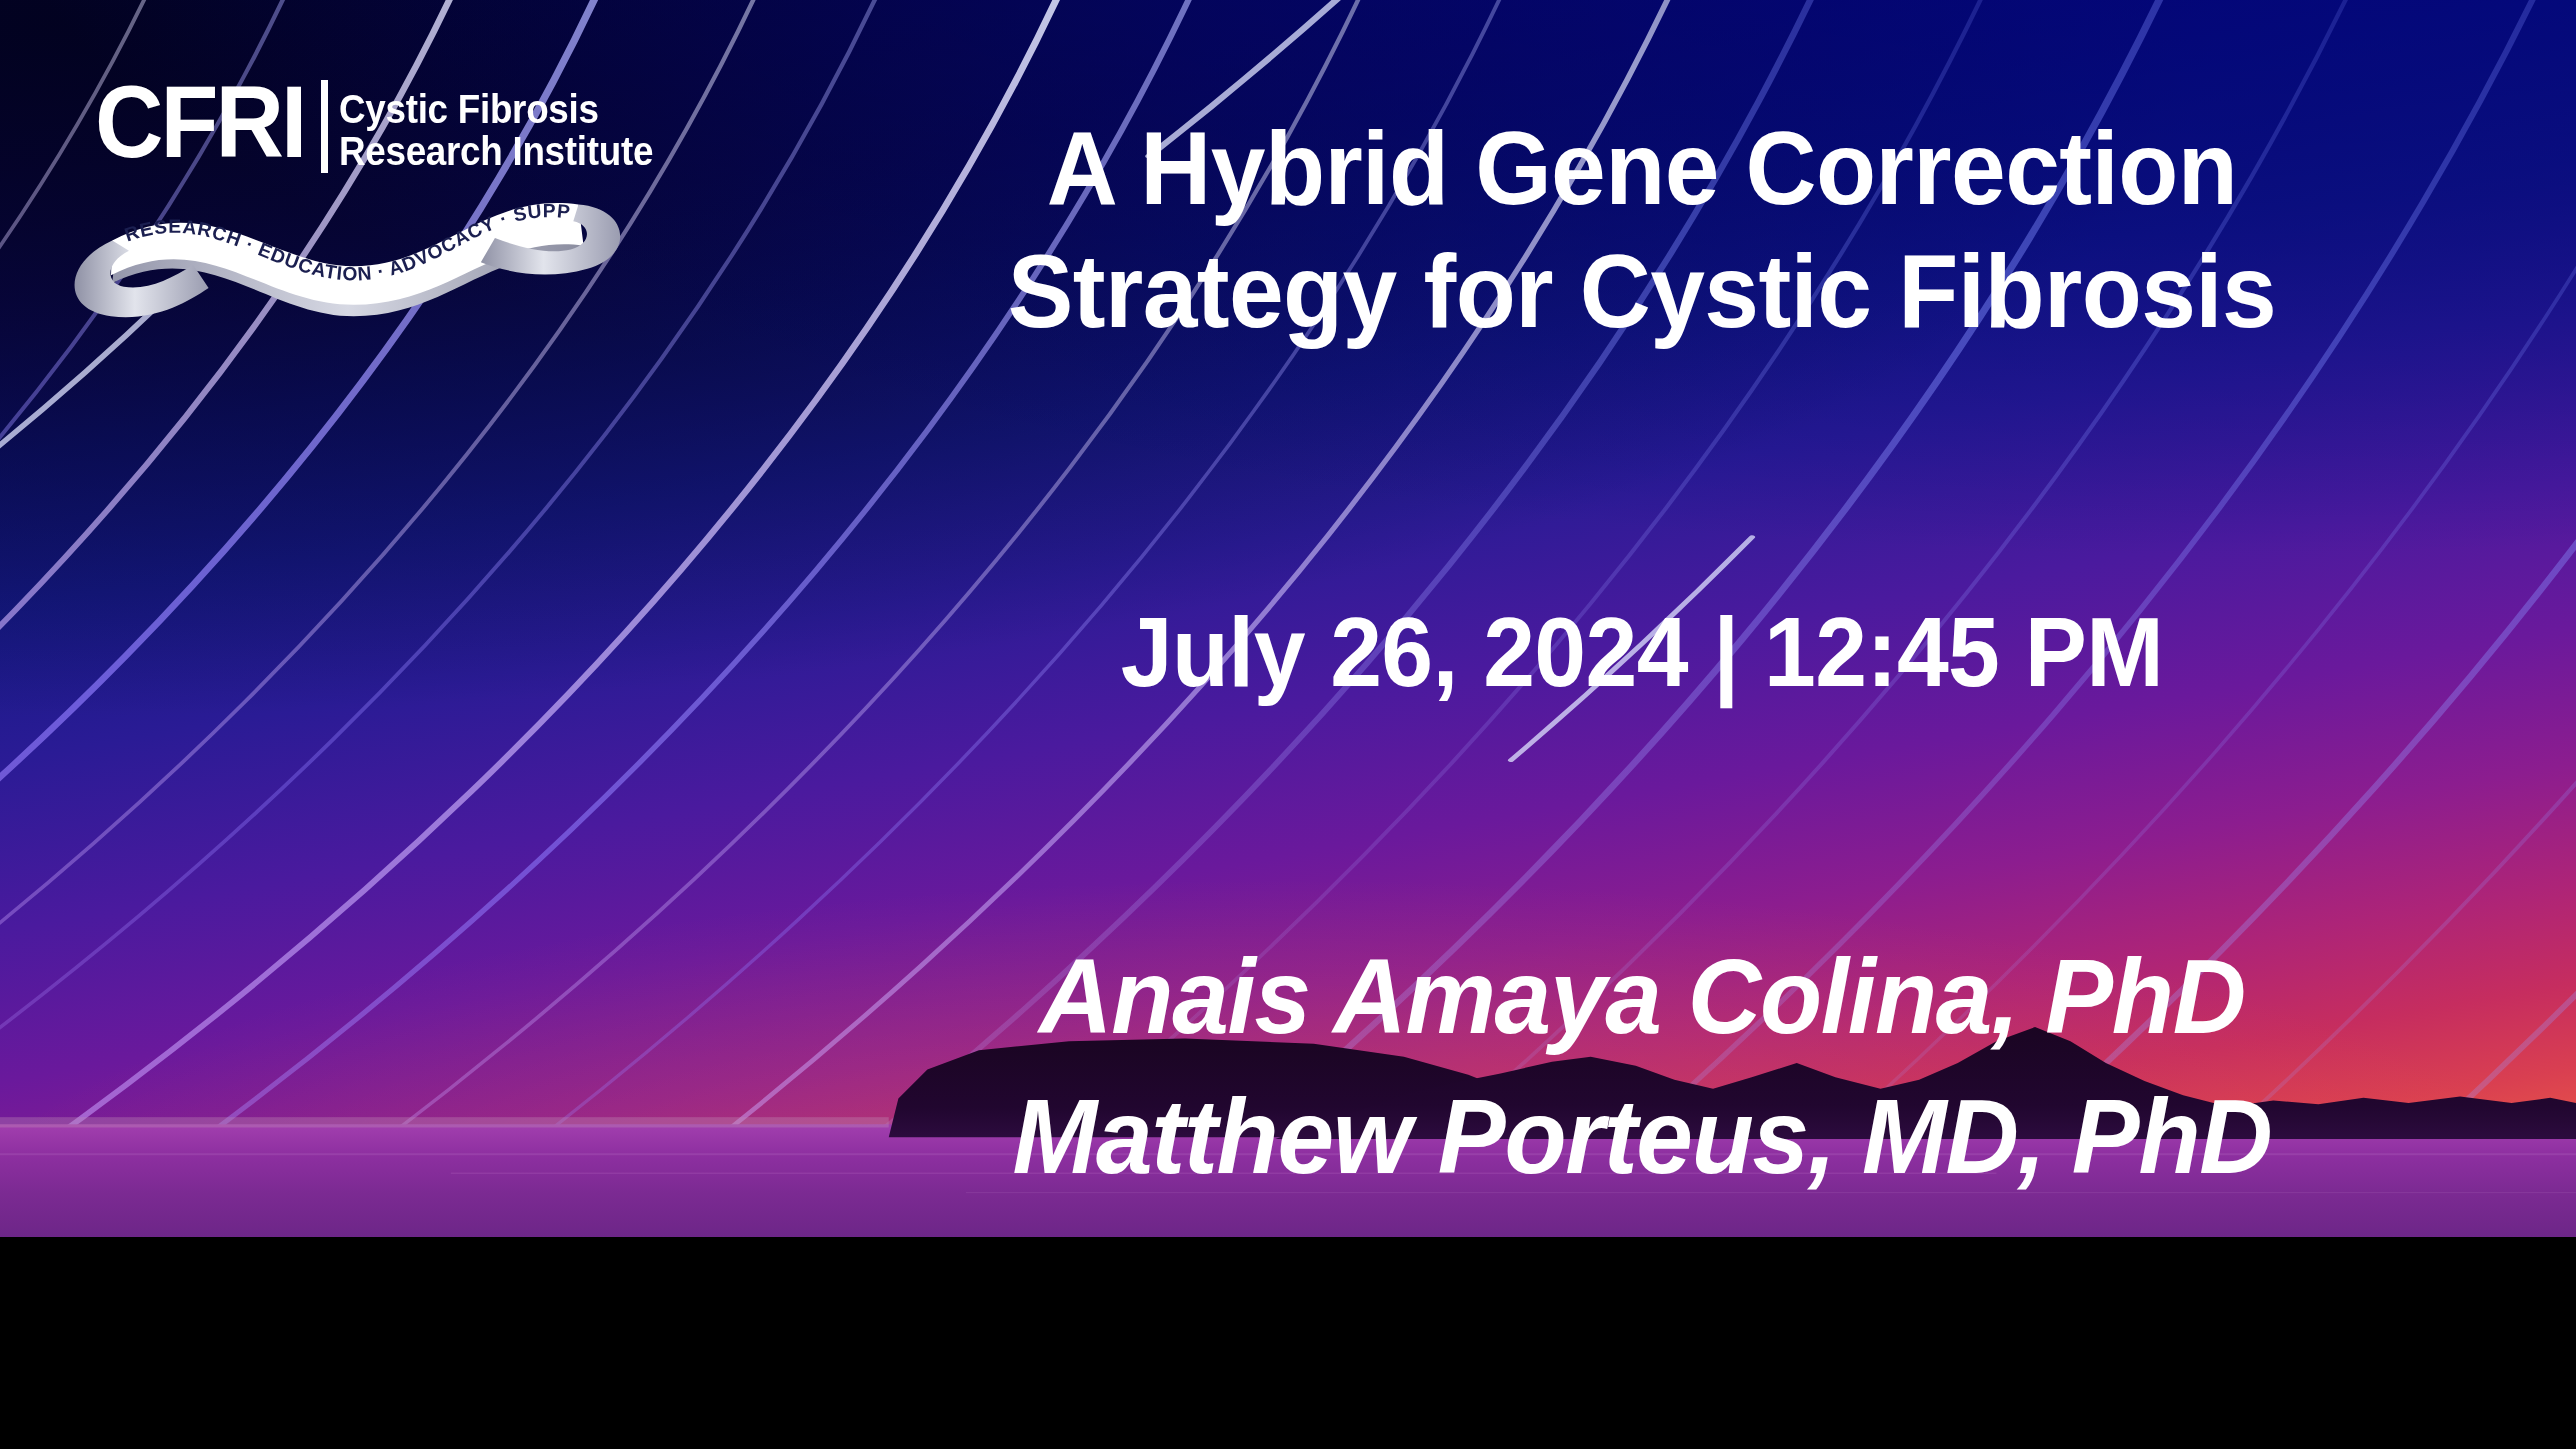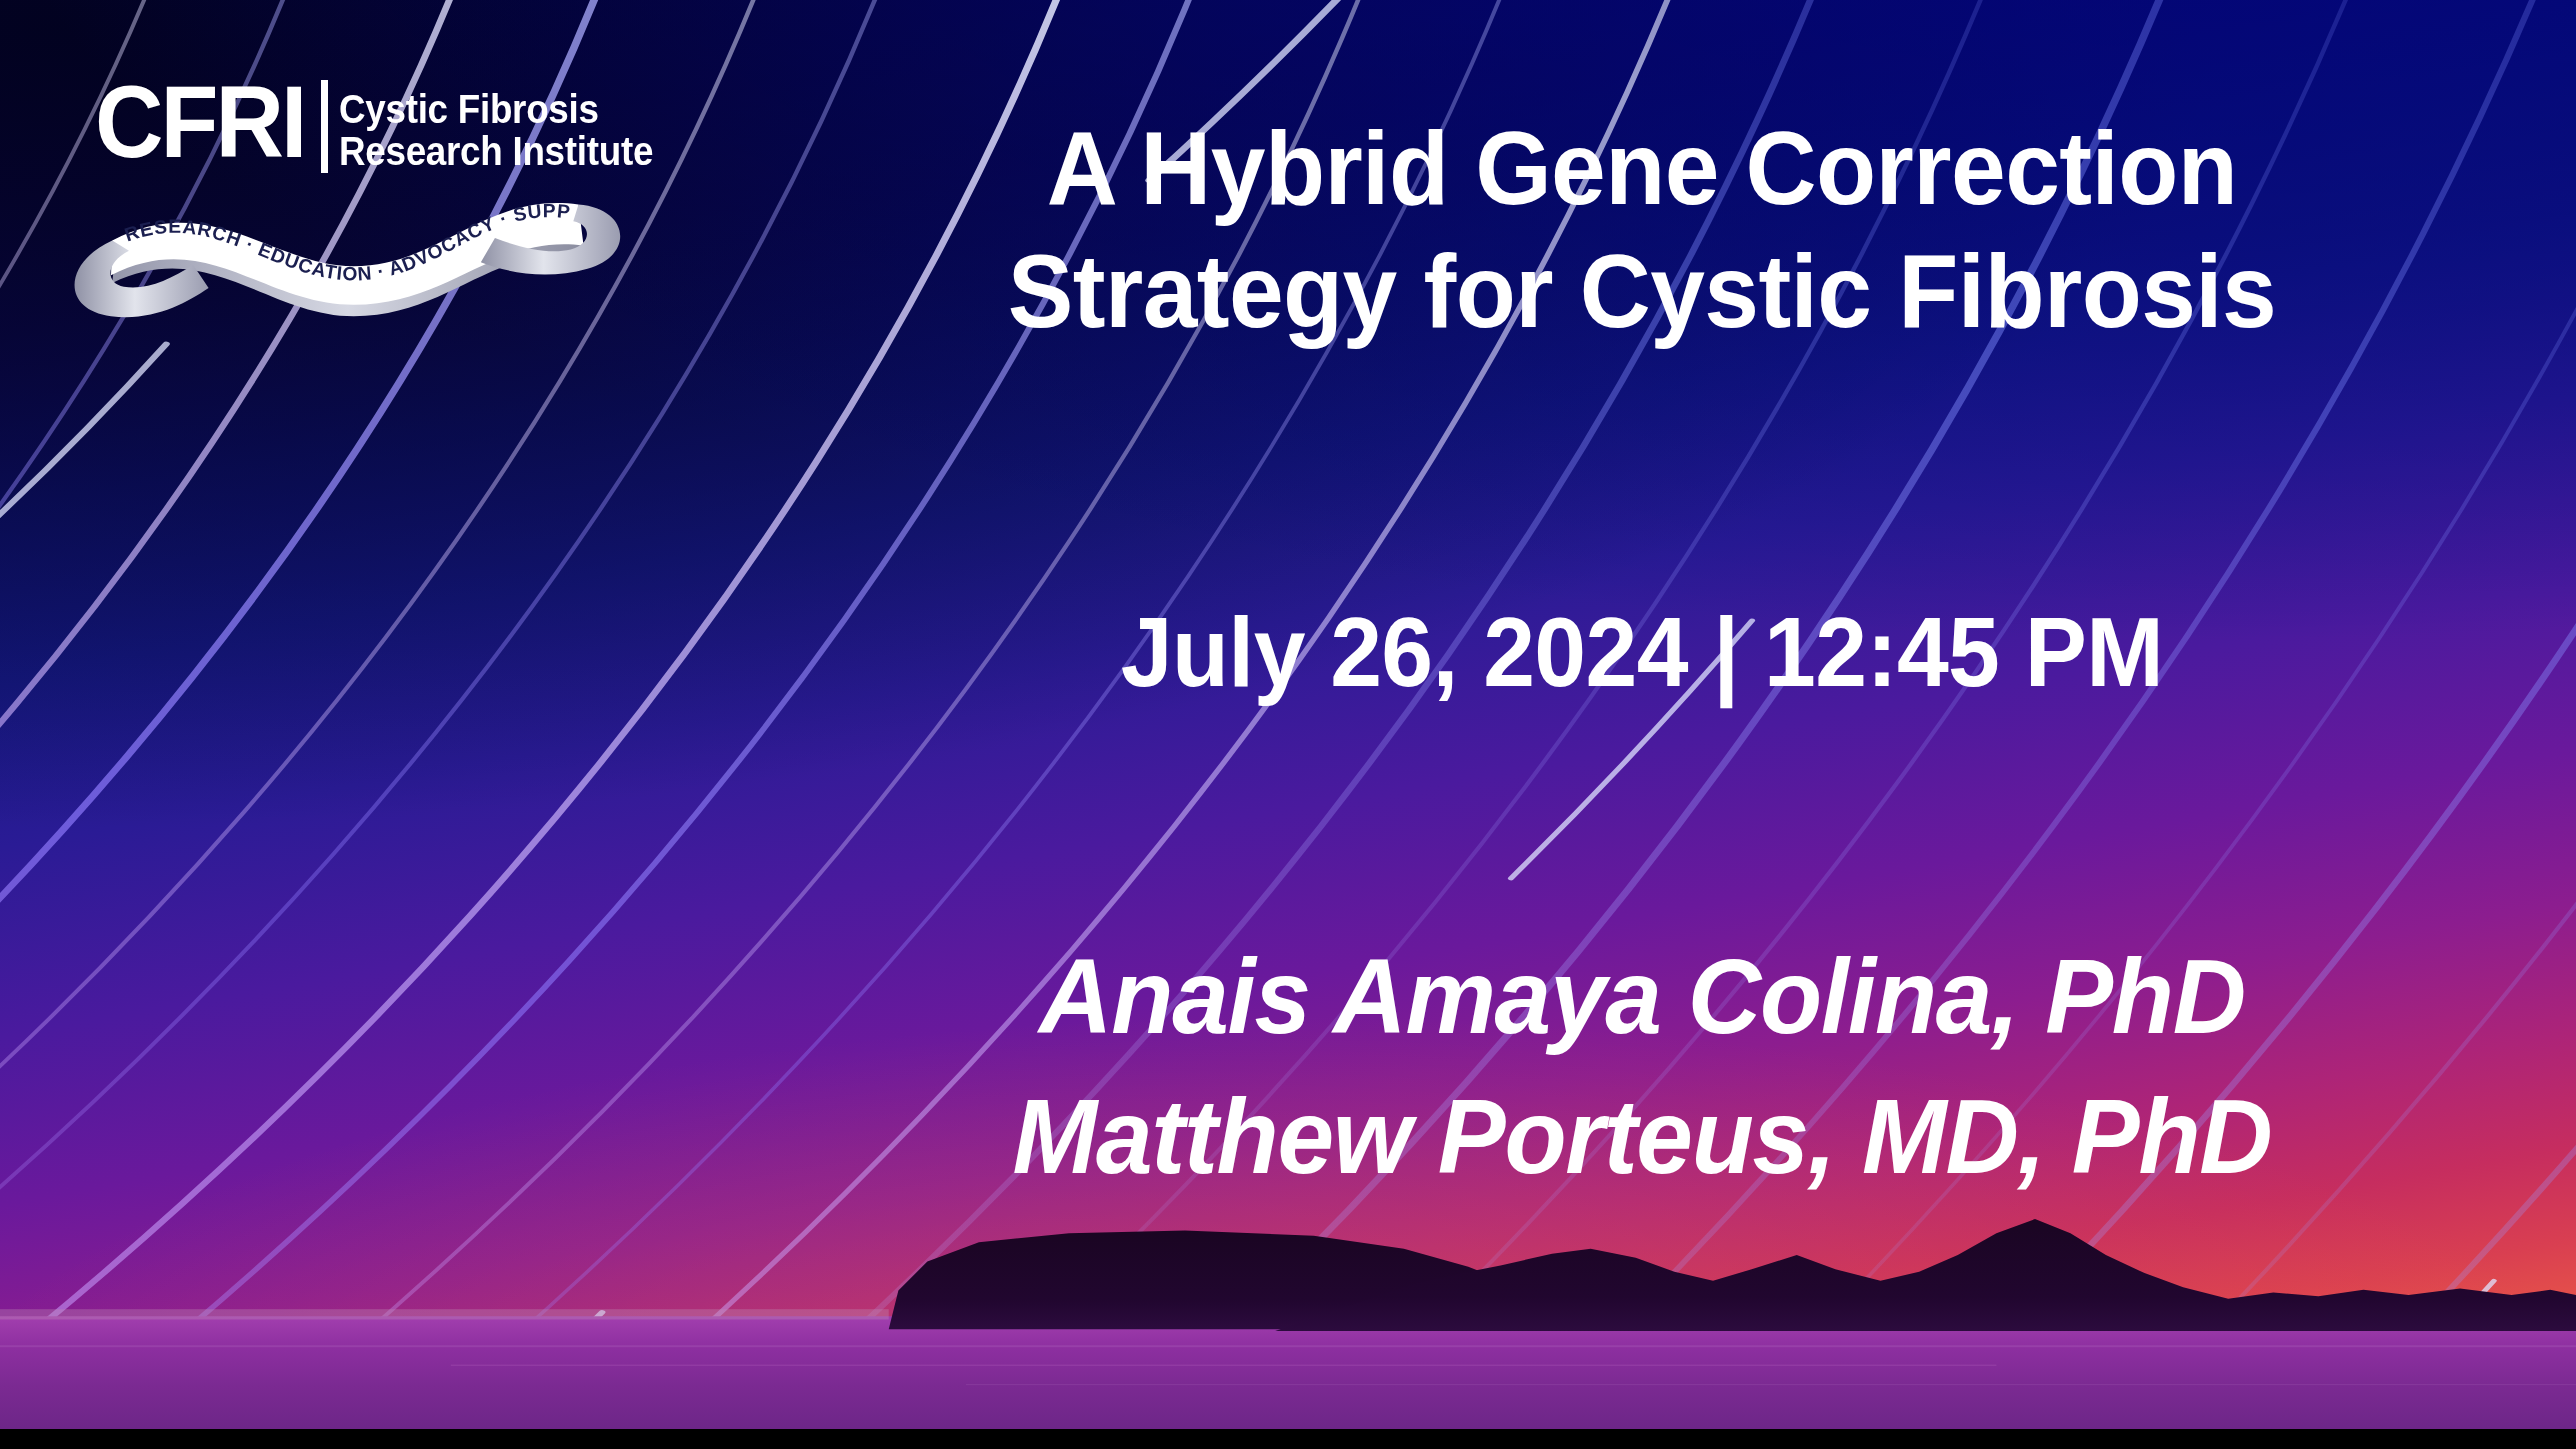--- a/index.html
+++ b/index.html
@@ -1,20 +1,20 @@
 <!DOCTYPE html>
 <html style="font-size:10.3px"><head>
 <meta charset="utf-8">
 <style>
   * { margin:0; padding:0; box-sizing:border-box; }
   html,body { background:#000; }
 
   .stage{
     position:relative;
-    width:2576px; height:1429px;
+    width:2576px; height:1237px;
     overflow:hidden;
     font-family:"Liberation Sans", sans-serif;
   }
 
   
   .sky{
     position:absolute; inset:0;
     background:
       linear-gradient(170deg,
         #05032a 0%,

